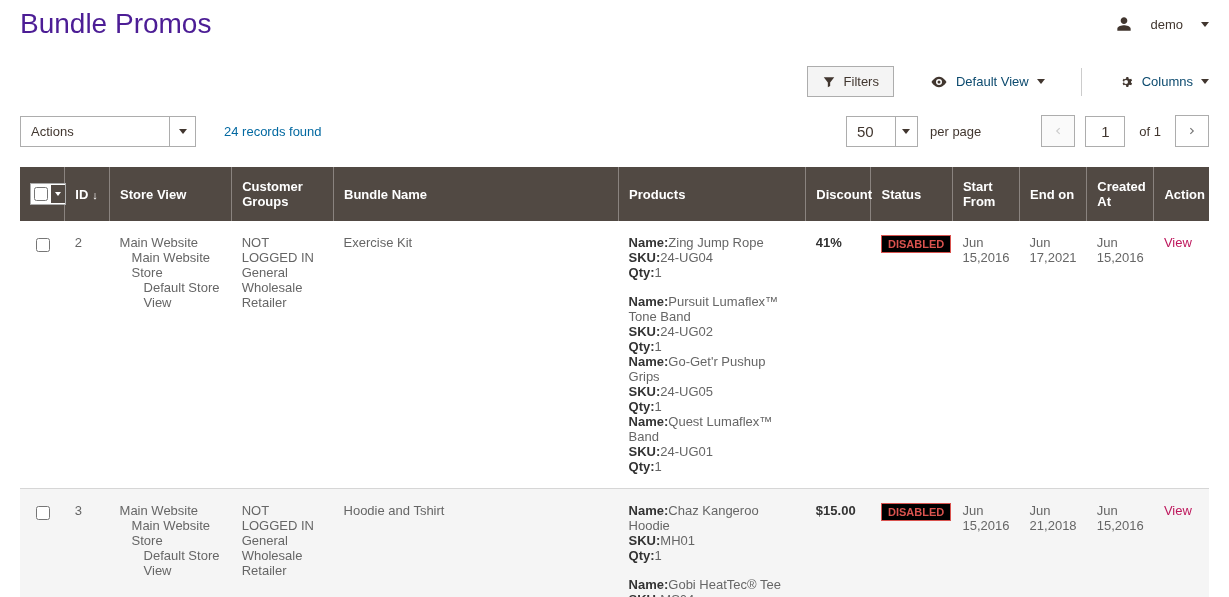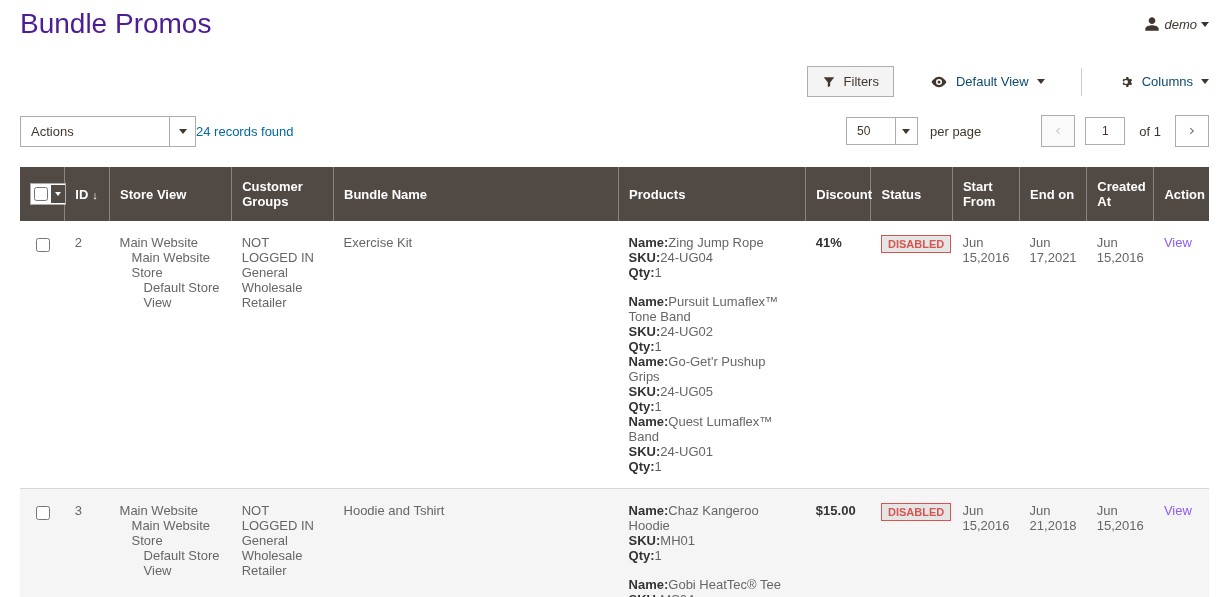--- a/index.html
+++ b/index.html
@@ -20,24 +20,23 @@
   }
   .page-title {
     font-size: 28px;
     font-weight: 300;
     color: #4c1d95;
     margin: 0;
   }
   .user-menu {
     display: flex;
     align-items: center;
-    gap: 4px;
+    gap: 18px;
     cursor: pointer;
     font-size: 13px;
-    font-style: italic;
   }
   .user-menu svg { width: 16px; height: 16px; }
   .toolbar-row {
     display: flex;
     justify-content: flex-end;
     align-items: center;
     gap: 36px;
     padding: 6px 0 16px 0;
   }
   .filters-btn {
@@ -71,20 +70,21 @@
   }
   .controls-row {
     display: flex;
     justify-content: space-between;
     align-items: center;
     padding: 2px 0 20px 0;
   }
   .left-controls {
     display: flex;
     align-items: center;
+    gap: 28px;
   }
   .actions-select {
     display: flex;
     border: 1px solid #adadad;
   }
   .actions-select .label {
     padding: 7px 10px;
     width: 148px;
     font-size: 13px;
   }
@@ -98,21 +98,21 @@
   }
   .records-found { font-size: 13px; color: #0369a1; }
   .right-controls {
     display: flex;
     align-items: center;
     gap: 10px;
   }
   .per-page-box, .page-input {
     border: 1px solid #adadad;
     padding: 6px 10px;
-    font-size: 12px;
+    font-size: 15px;
     text-align: center;
   }
   .per-page-box { display: flex; }
   .per-page-box .num { width: 32px; text-align: left; }
   .per-page-box .toggle {
     border-left: 1px solid #adadad;
     width: 22px;
     display: flex; align-items: center; justify-content: center;
     margin: -6px -10px -6px 6px;
     padding: 6px 0;
@@ -182,26 +182,26 @@
     border-right: 3px solid transparent;
     border-top: 4px solid #fff;
   }
   .sort-arrow {
     color: #fff; font-size: 11px; margin-left: 4px;
   }
   .status-badge {
     display: inline-block;
     border: 1px solid #d9534f;
     color: #d9534f;
-    background: #e5e5e5;
+    background: #000000;
     padding: 2px 6px;
     font-size: 11px;
     font-weight: 700;
   }
-  .view-link { color: #8b5cf6; cursor: pointer; text-align: right; }
+  .view-link { color: #be185d; cursor: pointer; text-align: right; }
   .bold { font-weight: 700; color: #333; margin-top: 20px; }
   .store-indent1 { padding-left: 12px; display: block; }
   .store-indent2 { padding-left: 24px; display: block; }
   .product-block { margin-bottom: 14px; }
   .product-block:last-child { margin-bottom: 0; }
   .discount-bold { font-weight: 700; color: #333; }
   input[type=checkbox] { width: 14px; height: 14px; }
 </style>
 </head>
 <body>

